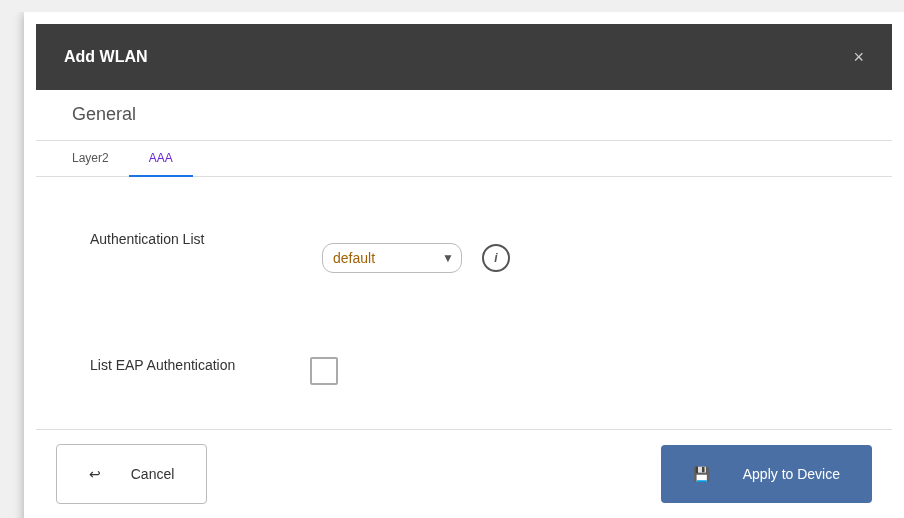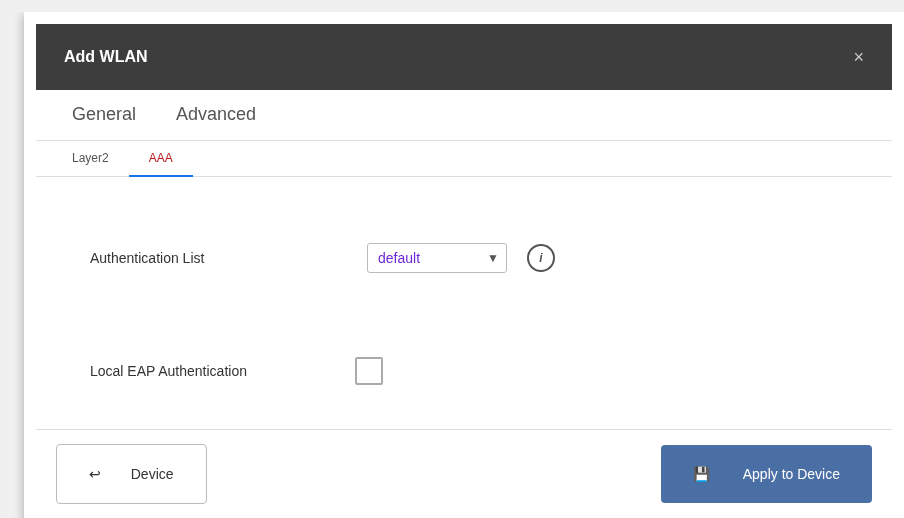--- a/index.html
+++ b/index.html
@@ -70,36 +70,35 @@
     }
     .tab-secondary {
       padding: 10px 20px;
       cursor: pointer;
       font-size: 12px;
       color: #555;
       border-bottom: 2px solid transparent;
       margin-bottom: -1px;
     }
     .tab-secondary.active {
-      color: #b91c1c;
+      color: #6d28d9;
       border-bottom: 2px solid #1a73e8;
       font-weight: 500;
     }
 
     .modal-body {
       flex: 1;
       padding: 30px 30px;
       overflow-y: auto;
     }
 
     .form-row {
       display: flex;
-      align-items: center;
+      align-items: flex-start;
       margin-bottom: 24px;
-      gap: 45px;
     }
     .form-label {
       width: 220px;
       font-size: 14px;
       color: #333;
       flex-shrink: 0;
     }
     .form-control {
       display: flex;
       align-items: center;
@@ -108,24 +107,24 @@
 
     .select-wrapper {
       position: relative;
       display: inline-flex;
       align-items: center;
     }
     .select-input {
       appearance: none;
       -webkit-appearance: none;
       border: 1px solid #bbb;
-      border-radius: 3px;
+      border-radius: 11px;
       padding: 6px 30px 6px 10px;
       font-size: 14px;
-      color: #6d28d9;
+      color: #a16207;
       background: #fff;
       cursor: pointer;
       min-width: 140px;
     }
     .select-arrow {
       position: absolute;
       right: 8px;
       pointer-events: none;
       color: #555;
       font-size: 12px;
@@ -205,21 +204,20 @@
 
 <div class="modal">
 
   <div class="modal-header">
     <span class="modal-title">Add WLAN</span>
     <button class="close-btn">×</button>
   </div>
 
   <div class="tabs-primary">
     <div class="tab-primary">General</div>
-    <div class="tab-primary">Advanced</div>
   </div>
 
   <div class="tabs-secondary">
     <div class="tab-secondary">Layer2</div>
     <div class="tab-secondary active">AAA</div>
   </div>
 
   <div class="modal-body">
 
     <div class="form-row">
@@ -231,30 +229,30 @@
             <option value="custom">custom</option>
             <option value="none">none</option>
           </select>
           <span class="select-arrow">▼</span>
         </div>
         <div class="info-icon">i</div>
       </div>
     </div>
 
     <div class="form-row">
-      <div class="form-label">Local EAP Authentication</div>
+      <div class="form-label">List EAP Authentication</div>
       <div class="form-control">
         <div class="checkbox-custom"></div>
       </div>
     </div>
   </div>
 
   <div class="modal-footer">
     <button class="btn-cancel">
       <span class="undo-icon">↩</span>
-      <span>Device</span>
+      <span>Cancel</span>
     </button>
     <button class="btn-apply">
       <span class="save-icon">💾</span>
       <span>Apply to Device</span>
     </button>
   </div>
 </div>
 
 </body></html>

